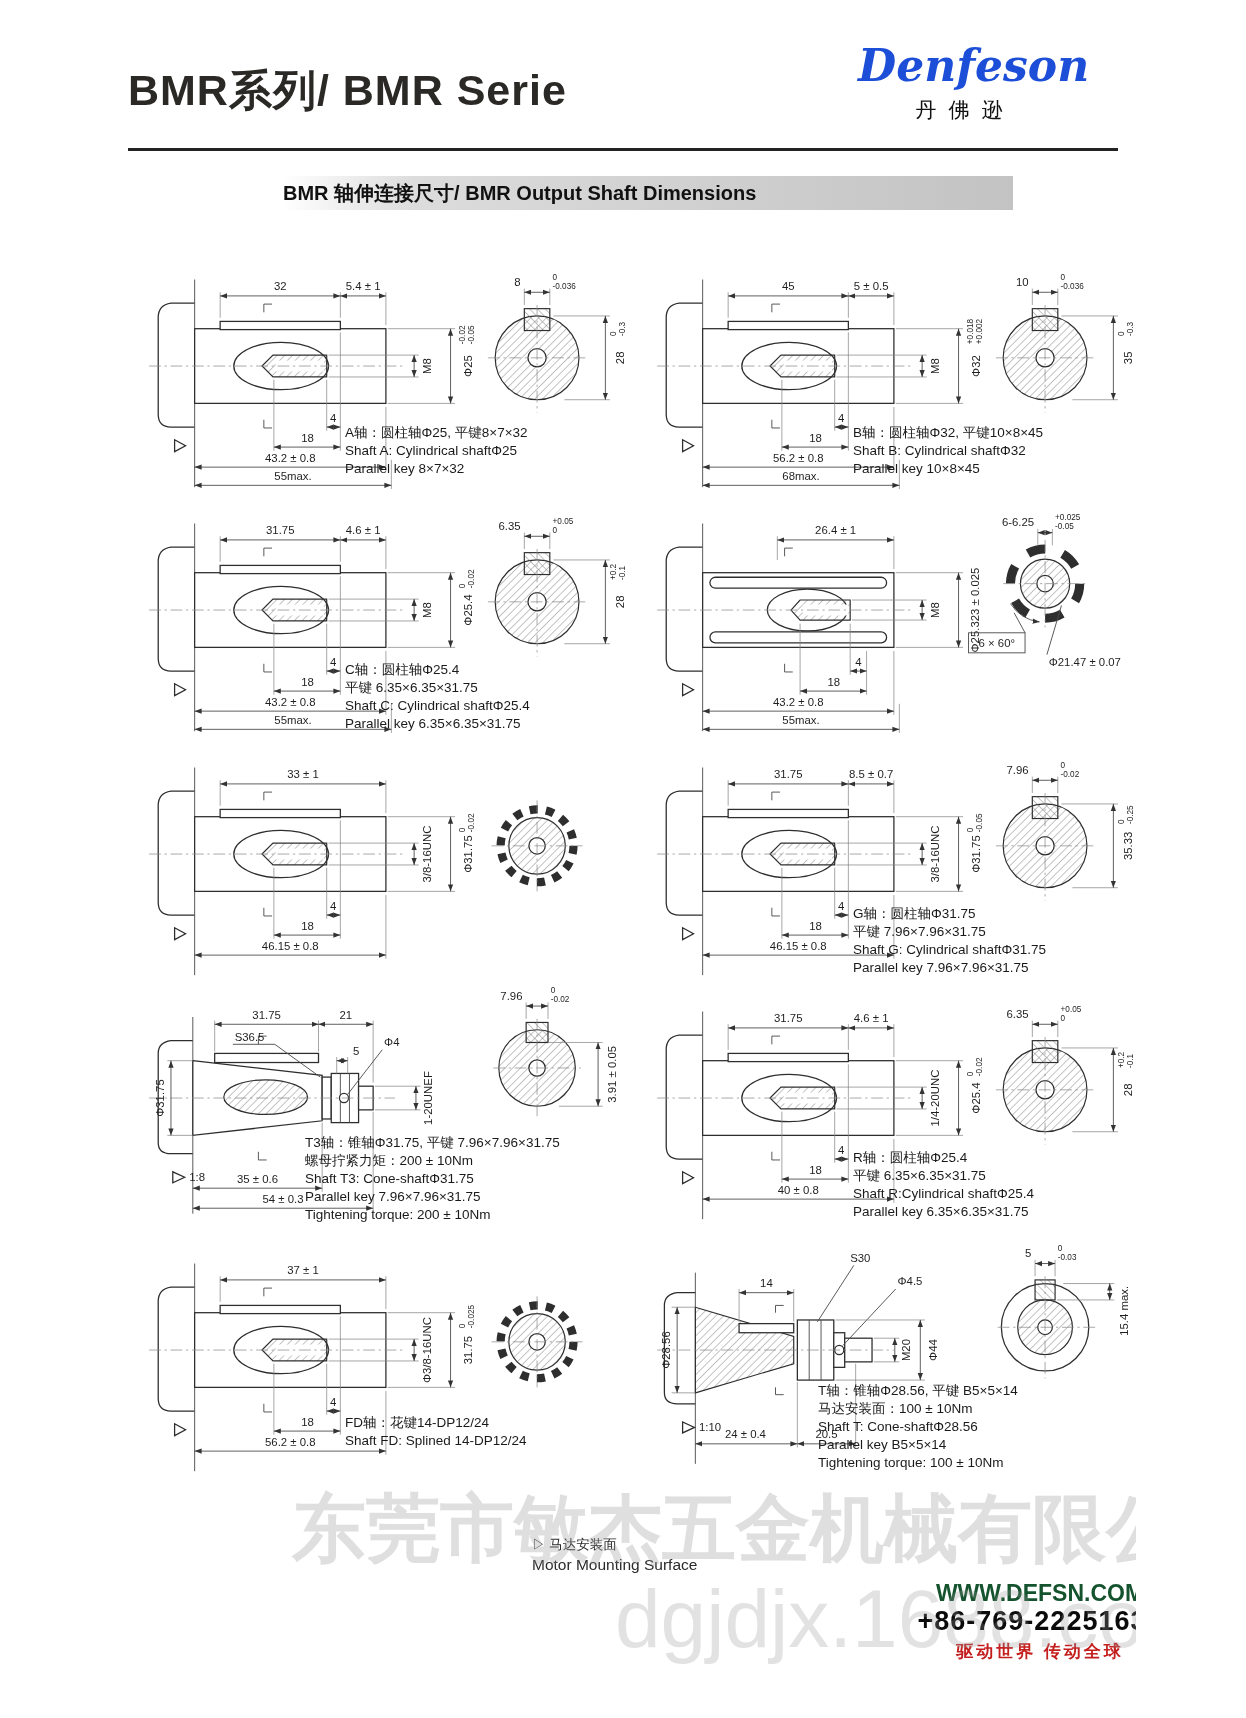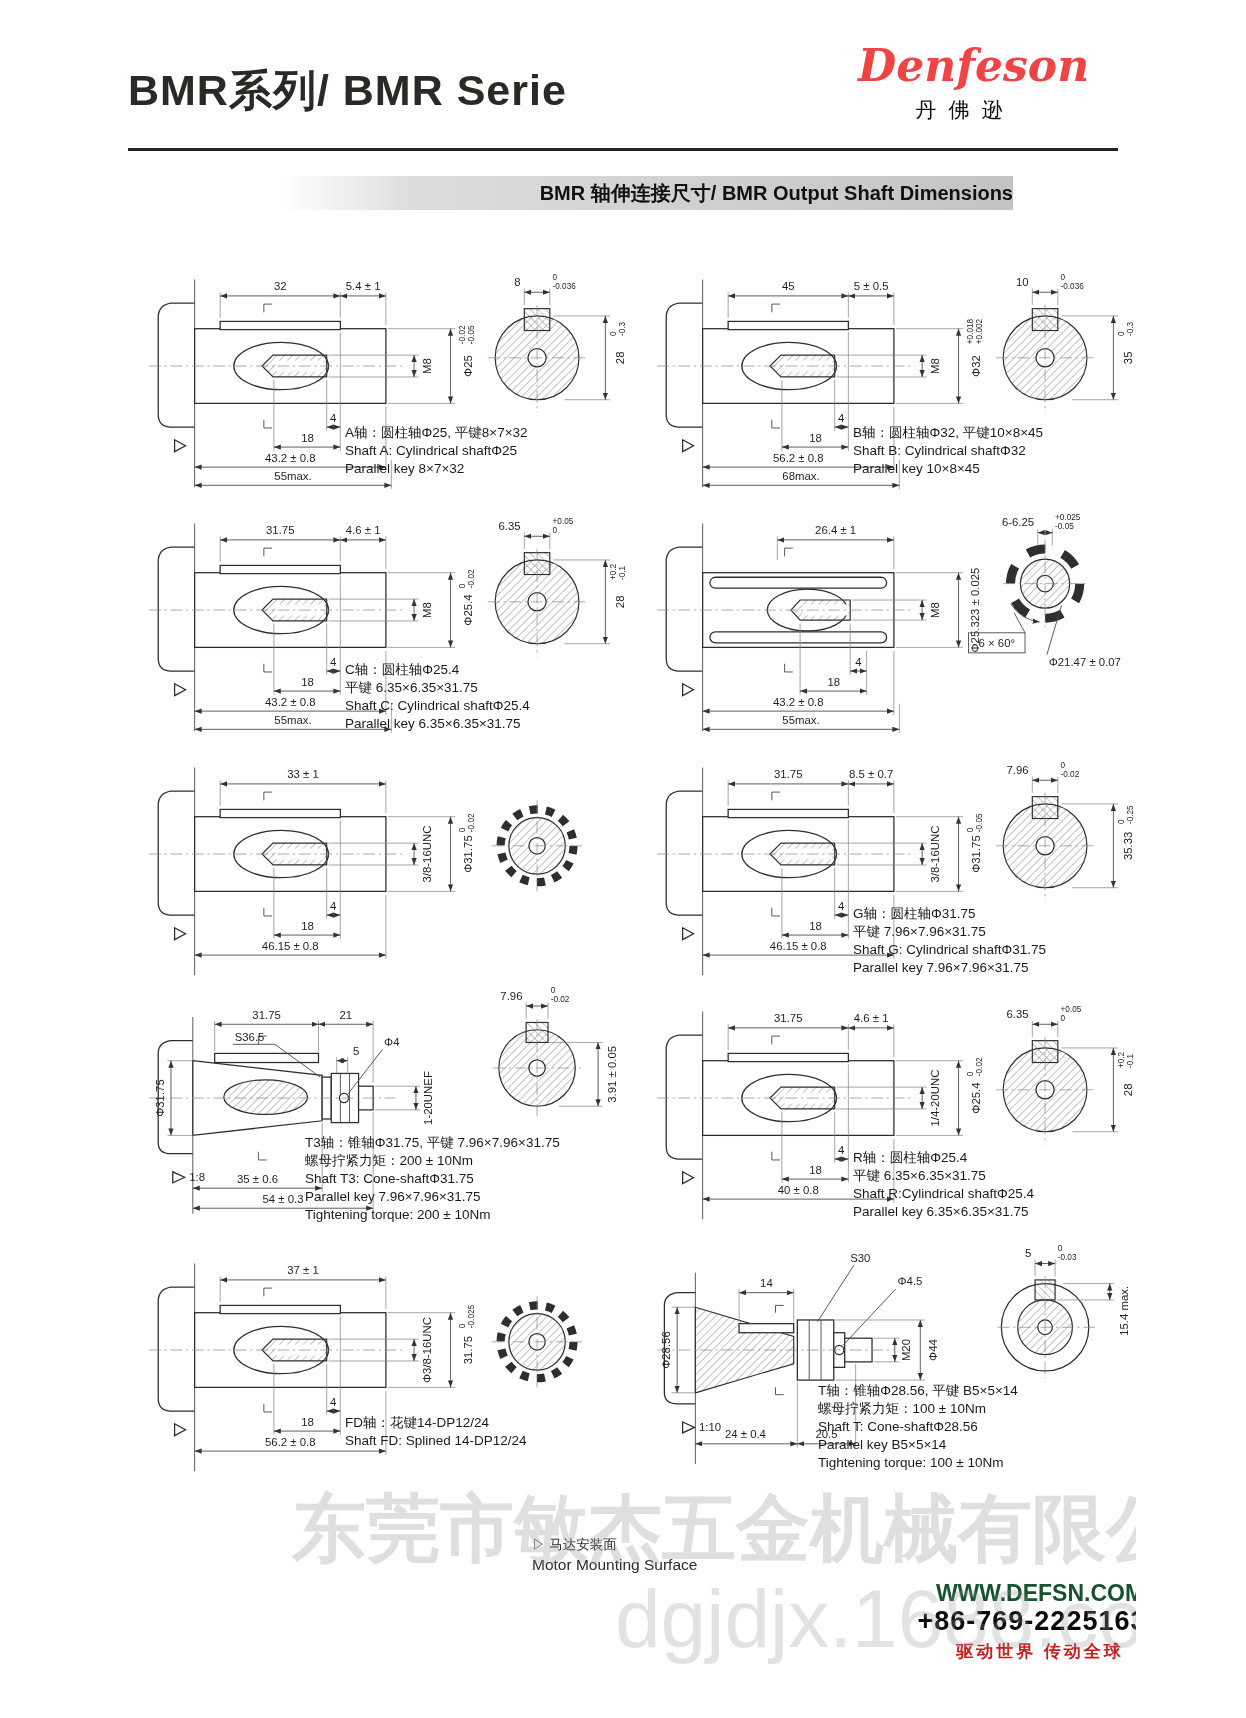--- a/index.html
+++ b/index.html
@@ -1,25 +1,25 @@
 <!DOCTYPE html>
 <html><head>
 <meta charset="utf-8">
 <style>
   html,body{margin:0;padding:0;background:#ffffff;}
   .page{position:relative;width:1136px;height:1718px;background:#fff;overflow:hidden;
         font-family:"Liberation Sans",sans-serif;color:#1c1c1c;}
   
   .title{position:absolute;left:128px;top:62px;font-size:43px;font-weight:bold;color:#2b2926;letter-spacing:1px;}
   .logo{position:absolute;left:858px;top:40px;width:210px;text-align:left;
-        font-family:"DejaVu Serif",serif;font-style:italic;font-weight:bold;font-size:44px;color:#ef4444;}
+        font-family:"DejaVu Serif",serif;font-style:italic;font-weight:bold;font-size:44px;color:#1d4ed8;}
   .logo-cn{position:absolute;left:880px;top:96px;width:170px;text-align:center;
         font-size:21px;letter-spacing:12px;color:#111;}
   .rule{position:absolute;left:128px;top:148px;width:990px;height:3px;background:#232323;}
-  .bar{position:absolute;left:283px;top:176px;width:730px;height:34px;line-height:34px;text-align:right;
+  .bar{position:absolute;left:283px;top:176px;width:730px;height:34px;line-height:34px;text-align:left;
        font-size:20px;font-weight:bold;color:#111;
        background:linear-gradient(90deg,#ffffff 0%,#dcdcdc 18%,#c3c3c3 100%);}
   
   .cell{position:absolute;width:510px;height:240px;z-index:1;}
   .cell svg{width:510px;height:239px;display:block;overflow:visible;}
   svg text{font-family:"Liberation Sans",sans-serif;font-size:12.5px;fill:#1f1f1f;}
   text.dts{font-size:9px;}
   .ol{fill:none;stroke:#2e2e2e;stroke-width:1.4;}
   .olf{fill:#fff;stroke:#2e2e2e;stroke-width:1.4;}
   .hat{fill:url(#h1);stroke:#2e2e2e;stroke-width:1.3;}
@@ -742,21 +742,21 @@
   <text class="dts" x="450" y="26">-0.03</text>
   <line class="ext" x1="456" y1="52" x2="512" y2="52"></line>
         <line class="ext" x1="449" y1="70" x2="512" y2="70"></line>
   <line class="dim" x1="507" y1="52" x2="507" y2="70" marker-start="url(#ar)" marker-end="url(#ar)"></line>
   <g transform="rotate(-90 523 82)">
           <text x="523" y="86" text-anchor="middle">15.4 max.</text>
         </g>
 </svg>
 <div class="desc" style="left:170px;top:146px;width:340px">
   <div>T轴：锥轴Φ28.56, 平键 B5×5×14</div>
-  <div>螺母拧紧力矩：100 ± 10Nm</div>
+  <div>马达安装面：100 ± 10Nm</div>
   <div>Shaft T: Cone-shaftΦ28.56</div>
   <div>Parallel key B5×5×14</div>
   <div>Tightening torque: 100 ± 10Nm</div>
 </div>
 </div>
 
 <div class="mount">
   <div><span>▷</span>
        <span>马达安装面</span></div>
   <div class="en">Motor Mounting Surface</div>

